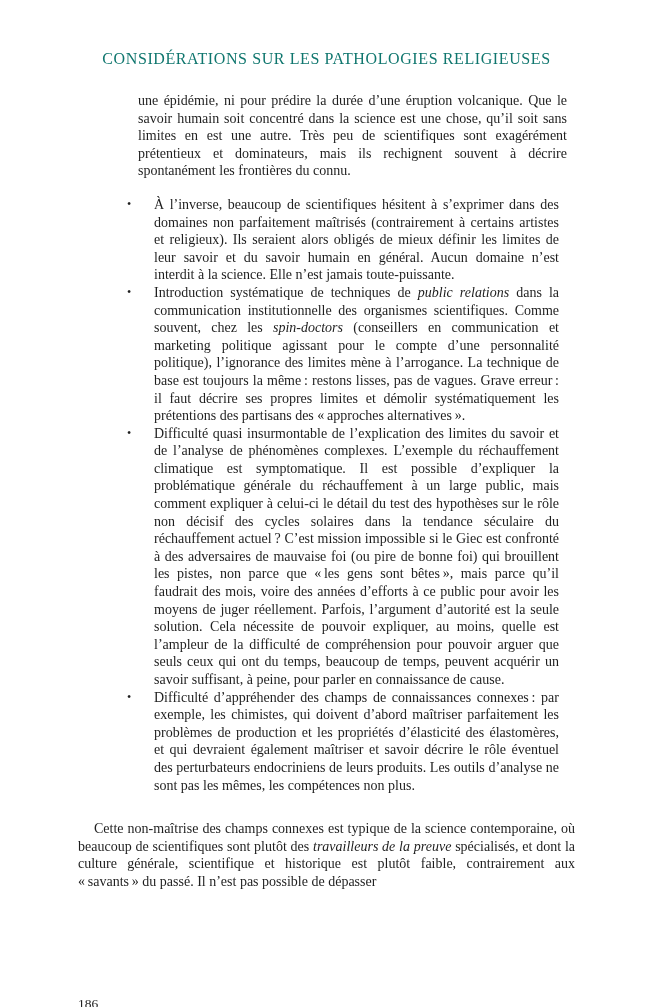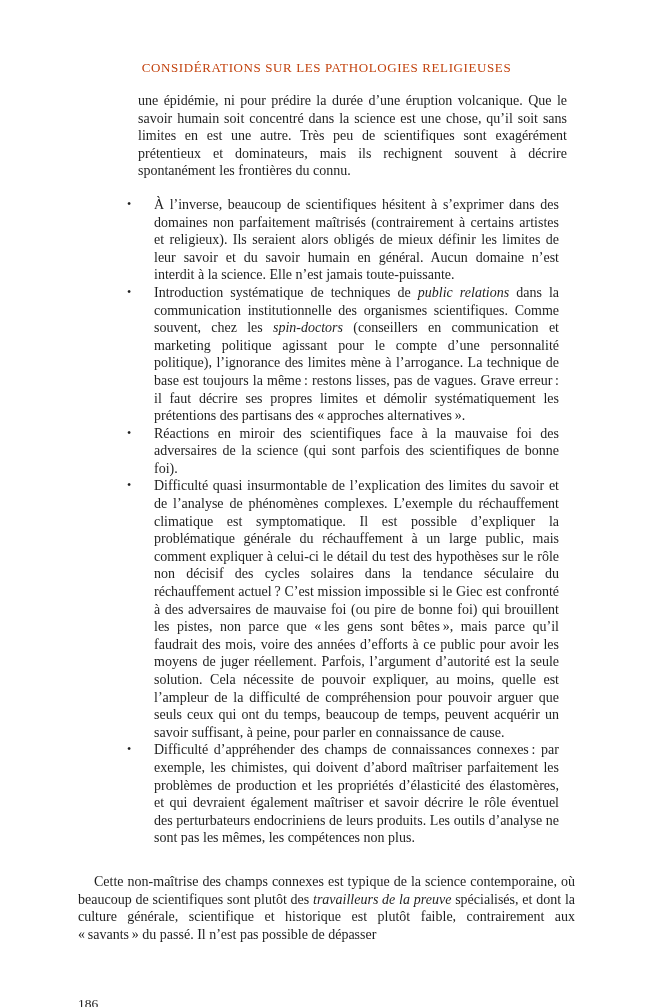--- a/index.html
+++ b/index.html
@@ -17,28 +17,28 @@
   }
   .page {
     position: absolute;
     left: 0; top: 0;
     width: 650px;
     height: 1007px;
     background: #ffffff;
   }
   .running-header {
     position: absolute;
-    top: 60px;
+    top: 50px;
     left: 78px;
     width: 497px;
     text-align: center;
-    font-size: 13px;
+    font-size: 16px;
     letter-spacing: 0.6px;
     white-space: nowrap;
-    color: #c2410c;
+    color: #0f766e;
   }
   .body-text {
     position: absolute;
     top: 92px;
     left: 78px;
     width: 497px;
     font-size: 14px;
     line-height: 17.6px;
     text-align: justify;
     color: #1e1e1e;
@@ -83,21 +83,20 @@
 
   <div class="running-header">CONSIDÉRATIONS SUR LES PATHOLOGIES RELIGIEUSES</div>
 
   <div class="body-text">
 
     <p class="para-continuation"><span>une épidémie, ni pour prédire la durée d’une éruption volcanique. Que le savoir humain soit concentré dans la science est une chose, qu’il soit sans limites en est une autre. Très peu de scientifiques sont exagérément prétentieux et dominateurs, mais ils rechignent souvent à décrire spontanément les frontières du connu.</span></p>
 
     <ul class="bullet-list">
       <li><span>À l’inverse, beaucoup de scientifiques hésitent à s’exprimer dans des domaines non parfaitement maîtrisés (contrairement à certains artistes et religieux). Ils seraient alors obligés de mieux définir les limites de leur savoir et du savoir humain en général. Aucun domaine n’est interdit à la science. Elle n’est jamais toute-puissante.</span></li>
       <li><span>Introduction systématique de techniques de </span><em>public relations</em><span> dans la communication institutionnelle des organismes scientifiques. Comme souvent, chez les </span><em>spin-doctors</em><span> (conseillers en communication et marketing politique agissant pour le compte d’une personnalité politique), l’ignorance des limites mène à l’arrogance. La technique de base est toujours la même : restons lisses, pas de vagues. Grave erreur : il faut décrire ses propres limites et démolir systématiquement les prétentions des partisans des « approches alternatives ».</span></li>
-      <li><span>Réactions en miroir des scientifiques face à la mauvaise foi des adversaires de la science (qui sont parfois des scientifiques de bonne foi).</span></li>
       <li><span>Difficulté quasi insurmontable de l’explication des limites du savoir et de l’analyse de phénomènes complexes. L’exemple du réchauffement climatique est symptomatique. Il est possible d’expliquer la problématique générale du réchauffement à un large public, mais comment expliquer à celui-ci le détail du test des hypothèses sur le rôle non décisif des cycles solaires dans la tendance séculaire du réchauffement actuel ? C’est mission impossible si le Giec est confronté à des adversaires de mauvaise foi (ou pire de bonne foi) qui brouillent les pistes, non parce que « les gens sont bêtes », mais parce qu’il faudrait des mois, voire des années d’efforts à ce public pour avoir les moyens de juger réellement. Parfois, l’argument d’autorité est la seule solution. Cela nécessite de pouvoir expliquer, au moins, quelle est l’ampleur de la difficulté de compréhension pour pouvoir arguer que seuls ceux qui ont du temps, beaucoup de temps, peuvent acquérir un savoir suffisant, à peine, pour parler en connaissance de cause.</span></li>
       <li><span>Difficulté d’appréhender des champs de connaissances connexes : par exemple, les chimistes, qui doivent d’abord maîtriser parfaitement les problèmes de production et les propriétés d’élasticité des élastomères, et qui devraient également maîtriser et savoir décrire le rôle éventuel des perturbateurs endocriniens de leurs produits. Les outils d’analyse ne sont pas les mêmes, les compétences non plus.</span></li>
     </ul>
 
     <p class="closing-paragraph"><span>Cette non-maîtrise des champs connexes est typique de la science contemporaine, où beaucoup de scientifiques sont plutôt des </span><em>travailleurs de la preuve</em><span> spécialisés, et dont la culture générale, scientifique et historique est plutôt faible, contrairement aux « savants » du passé. Il n’est pas possible de dépasser</span></p>
 
   </div>
 
   <div class="folio">186</div>
 

